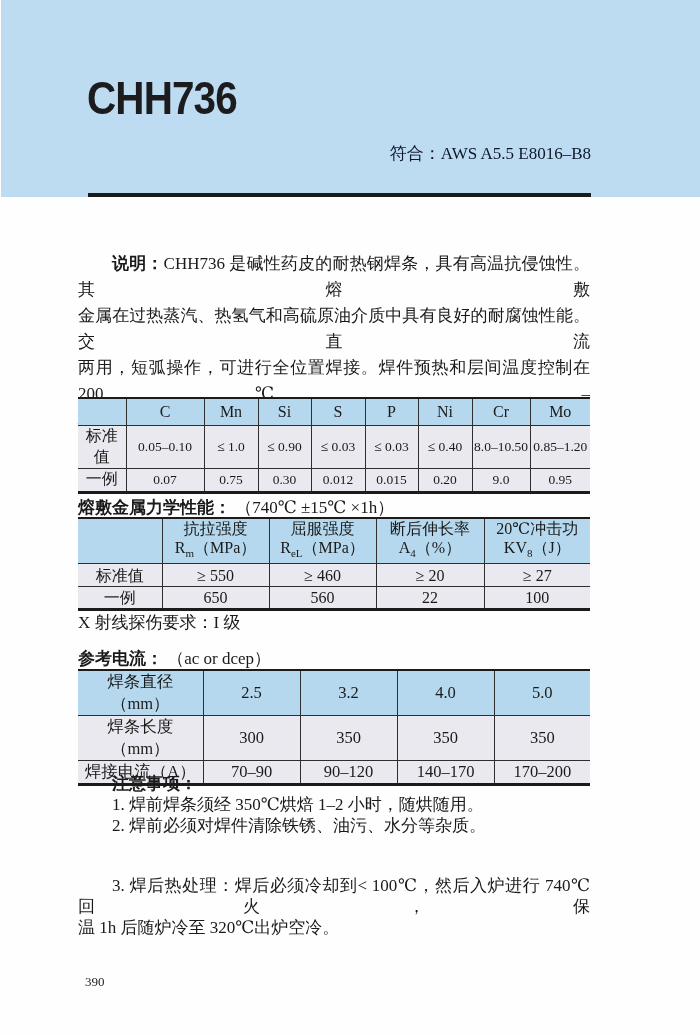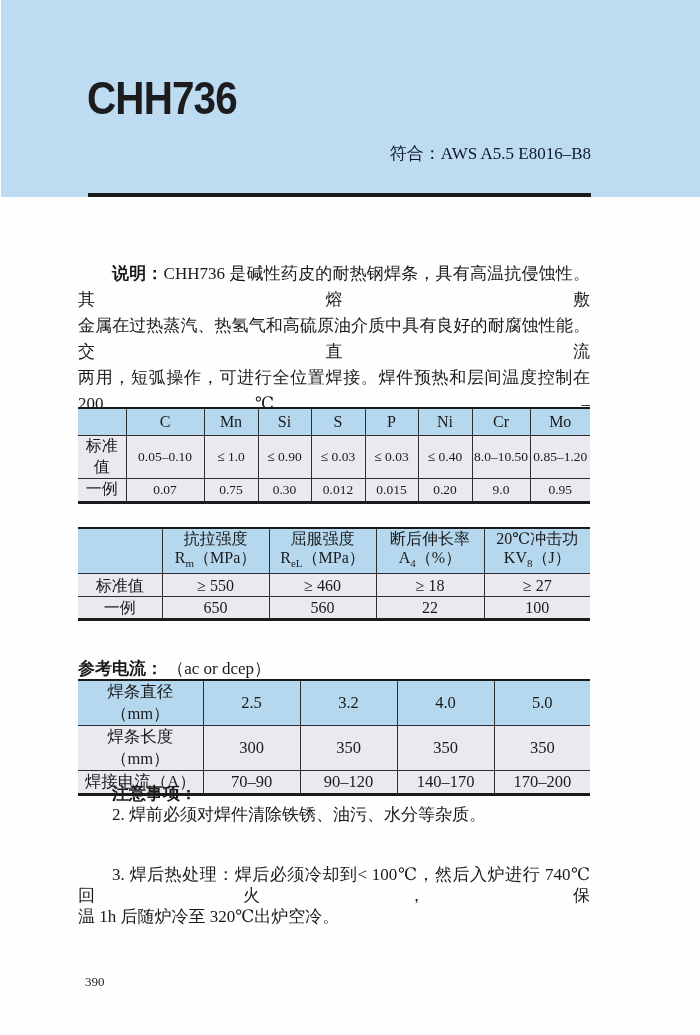--- a/index.html
+++ b/index.html
@@ -10,21 +10,21 @@
   
   .hero{position:absolute;top:0;left:1px;width:700px;height:197px;background:#bddcf2;}
   .hero h1{position:absolute;left:86px;top:74px;margin:0;
            font-family:"Liberation Sans","DejaVu Sans",sans-serif;font-weight:bold;
            font-size:47px;line-height:1;color:#1c1c1e;letter-spacing:-1px;
            transform:scaleX(0.86);transform-origin:left center;}
   .compliance{position:absolute;top:142px;right:110px;font-size:17px;color:#0f172a;}
   .hero-rule{position:absolute;left:87px;bottom:0;width:503px;height:4px;background:#1b1b1b;}
 
   
-  .content{position:absolute;left:78px;top:14px;width:512px;height:952px;}
+  .content{position:absolute;left:78px;top:4px;width:512px;height:952px;}
   .bold{font-family:"Liberation Sans","DejaVu Sans",sans-serif;font-weight:bold;}
 
   .desc{position:absolute;top:247px;left:0;width:512px;font-size:17px;line-height:26px;}
   .jline{text-align:justify;text-align-last:justify;}
   .indent{text-indent:34px;}
 
   .sec-title{position:absolute;left:0;width:512px;font-size:17px;line-height:18px;}
   .chem-title{top:376px;margin-top:28px;}
   .chem-title .unit{position:absolute;right:38px;top:0;}
   .mech-title{top:495px;}
@@ -123,52 +123,57 @@
             <td class="lav">0.30</td>
             <td class="lav">0.012</td>
             <td class="lav">0.015</td>
             <td class="lav">0.20</td>
             <td class="lav">9.0</td>
             <td class="lav">0.95</td>
           </tr>
         </tbody>
       </table>
 
+    <div class="sec-title mech-title">
+      <span class="bold">熔敷金属力学性能：</span>
+      <span>（740℃ ±15℃ ×1h）</span>
+    </div>
     <table id="mech-table">
         <colgroup>
           <col style="width: 84px;">
           <col style="width: 107px;">
           <col style="width: 107px;">
           <col style="width: 108px;">
           <col style="width: 106px;">
         </colgroup>
         <tbody>
           <tr class="hdr" style="height: 42px;">
             <td class="blue"></td>
             <td class="blue">抗拉强度<br>R<sub>m</sub>（MPa）</td>
             <td class="blue">屈服强度<br>R<sub>eL</sub>（MPa）</td>
             <td class="blue">断后伸长率<br>A<sub>4</sub>（%）</td>
             <td class="blue">20℃冲击功<br>KV<sub>8</sub>（J）</td>
           </tr>
           <tr class="vals" style="height: 23px;">
             <td class="lav">标准值</td>
             <td class="lav">≥ 550</td>
             <td class="lav">≥ 460</td>
-            <td class="lav">≥ 18</td>
+            <td class="lav">≥ 20</td>
             <td class="lav">≥ 27</td>
           </tr>
           <tr class="vals" style="height: 23px;">
             <td class="lav">一例</td>
             <td class="lav">650</td>
             <td class="lav">560</td>
             <td class="lav">22</td>
             <td class="lav">100</td>
           </tr>
         </tbody>
       </table>
+    <div class="xray">X 射线探伤要求：I 级</div>
 
     <div class="sec-title cur-title">
       <span class="bold">参考电流：</span>
       <span>（ac or dcep）</span>
     </div>
     <table id="current-table">
         <colgroup>
           <col style="width: 125px;">
           <col style="width: 97px;">
           <col style="width: 97px;">
@@ -195,20 +200,21 @@
             <td class="lav">70–90</td>
             <td class="lav">90–120</td>
             <td class="lav">140–170</td>
             <td class="lav">170–200</td>
           </tr>
         </tbody>
       </table>
 
     <section class="notes">
       <div class="bold indent">注意事项：</div>
+      <div class="indent">1. 焊前焊条须经 350℃烘焙 1–2 小时，随烘随用。</div>
       <div class="indent">2. 焊前必须对焊件清除铁锈、油污、水分等杂质。</div>
       <div class="indent jlast">3. 焊后热处理：焊后必须冷却到&lt; 100℃，然后入炉进行 740℃回火，保</div>
       <div>温 1h 后随炉冷至 320℃出炉空冷。</div>
     </section>
 
   </main>
 
   <div class="pagenum">390</div>
 </div>
 

